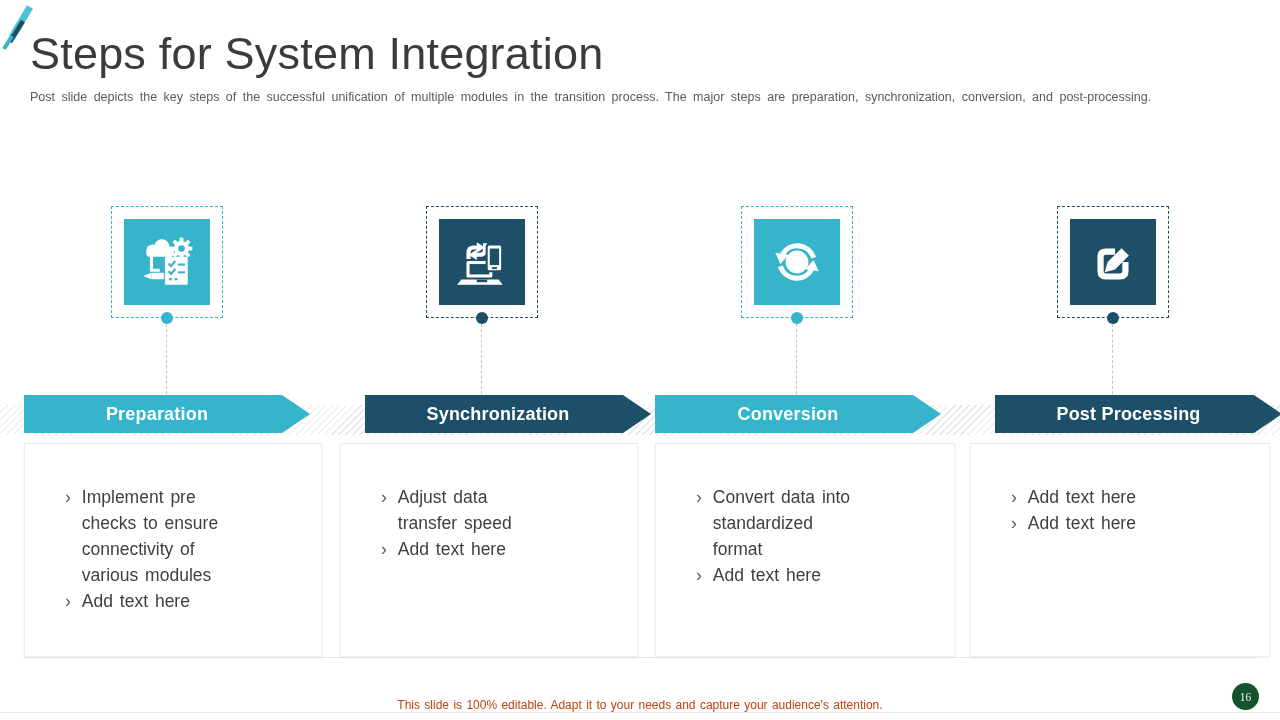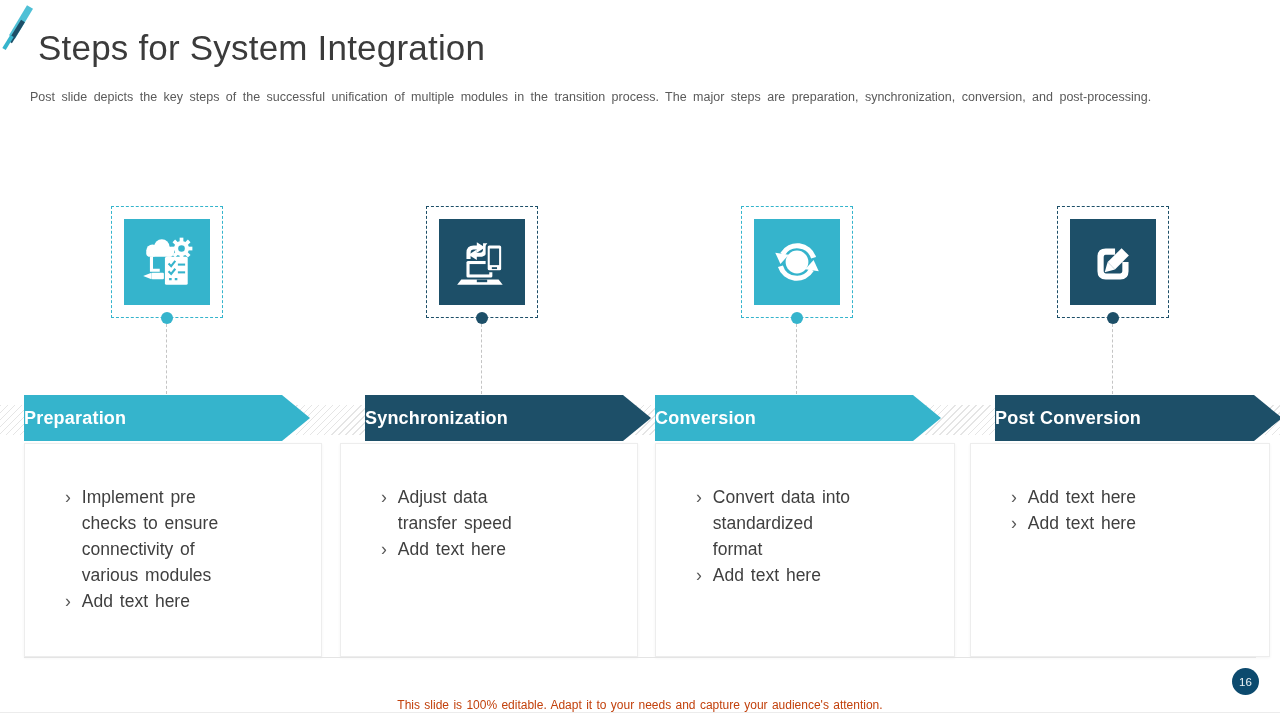--- a/index.html
+++ b/index.html
@@ -8,22 +8,22 @@
     font-family: "Liberation Sans", sans-serif;
     background: #ffffff;
     position: relative;
     overflow: hidden;
   }
   .slide { position: absolute; inset: 0; background: #fff; }
 
   
   .deco { position: absolute; left: 2px; top: 2px; }
   .page-title {
-    position: absolute; left: 38px; top: 28px;
-    font-size: 35px; font-weight: 400; color: #3b3b3b; letter-spacing: .2px;
+    position: absolute; left: 30px; top: 28px;
+    font-size: 45px; font-weight: 400; color: #3b3b3b; letter-spacing: .2px;
   }
   .page-subtitle {
     position: absolute; left: 30px; top: 90px; width: 1180px;
     font-size: 12.5px; color: #5a5a5a; word-spacing: 3px;
   }
 
   
   .icon-box {
     position: absolute; top: 206px; width: 112px; height: 112px;
     border: 1px dashed #35b4cc;
@@ -44,23 +44,23 @@
     border-left: 1px dashed #c4c4c4;
   }
 
   
   .hatch-band {
     position: absolute; left: 0; right: 0; top: 405px; height: 30px;
     background: repeating-linear-gradient(135deg, rgba(0,0,0,0.10) 0 1px, transparent 1px 5px);
     z-index: 1;
   }
   .banner {
-    position: absolute; top: 395px; height: 46px; z-index: 2;
+    position: absolute; top: 395px; height: 38px; z-index: 2;
     background: #35b4cc; color: #fff;
-    display: flex; align-items: center; justify-content: flex-start;
+    display: flex; align-items: center; justify-content: center;
     font-size: 18px; font-weight: 700; letter-spacing: .2px;
     clip-path: polygon(0 0, calc(100% - 28px) 0, 100% 50%, calc(100% - 28px) 100%, 0 100%);
     padding-right: 20px;
   }
   .banner.navy { background: #1d4f68; margin-left: 25px; }
 
   
   .card {
     position: absolute; top: 443px; height: 214px; background: #fff;
     border: 1px solid #ededed; box-shadow: 0 1px 3px rgba(0,0,0,0.05);
@@ -82,24 +82,25 @@
     position: absolute; left: 0; width: 1280px; top: 712px;
     border-top: 1px solid #ececec;
   }
 
   
   .footer-note {
     position: absolute; left: 0; top: 698px; width: 1280px; text-align: center;
     font-size: 12px; color: #c2410c; word-spacing: 1px;
   }
   .page-badge {
-    position: absolute; left: 1232px; top: 668px; width: 27px; height: 27px;
-    border-radius: 50%; background: #0c4a6e; color: #eef4f7;
+    position: absolute; left: 1232px; top: 683px; width: 27px; height: 27px;
+    border-radius: 50%; background: #14532d; color: #eef4f7;
     display: flex; align-items: center; justify-content: center;
     font-size: 11.5px;
+    font-family: Liberation Serif, serif;
   }
 </style>
 </head>
 <body>
 
 <div class="slide">
 
   <svg class="deco" width="42" height="52" viewBox="0 0 42 52">
     <line x1="10" y1="35" x2="28" y2="5" stroke="#4fc0d6" stroke-width="7"></line>
     <line x1="8" y1="40" x2="21" y2="19" stroke="#1d4f68" stroke-width="4.5"></line>
@@ -241,21 +242,21 @@
         <g transform="translate(20,38) rotate(-45)">
           <polygon points="0,0 9,-5 9,5" fill="#fff"></polygon>
           <rect x="9" y="-5" width="19" height="10" fill="#fff"></rect>
         </g>
       </svg>
     </div>
   </div>
   <div class="dot navy" style="left:1107px"></div>
   <div class="drop-line" style="left:1112px"></div>
   <div class="banner navy" style="left:970px; width:287px">
-    <span>Post Conversion</span>
+    <span>Post Processing</span>
   </div>
   <div class="card" style="left:970px; width:300px">
     <ul class="bullets">
       <li>
           <span class="marker">›</span>
           <span class="btext">Add text here</span>
         </li>
       <li>
           <span class="marker">›</span>
           <span class="btext">Add text here</span>

